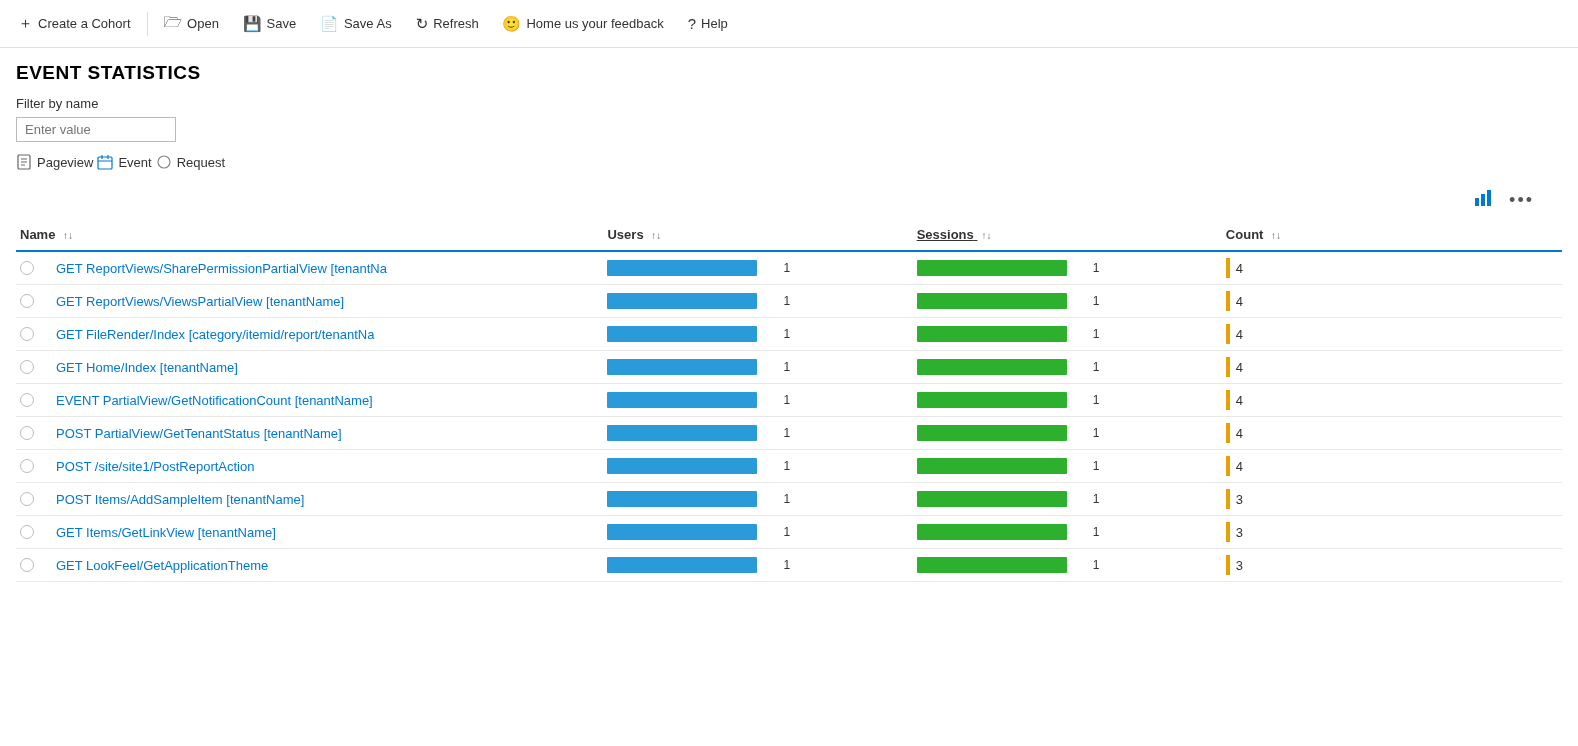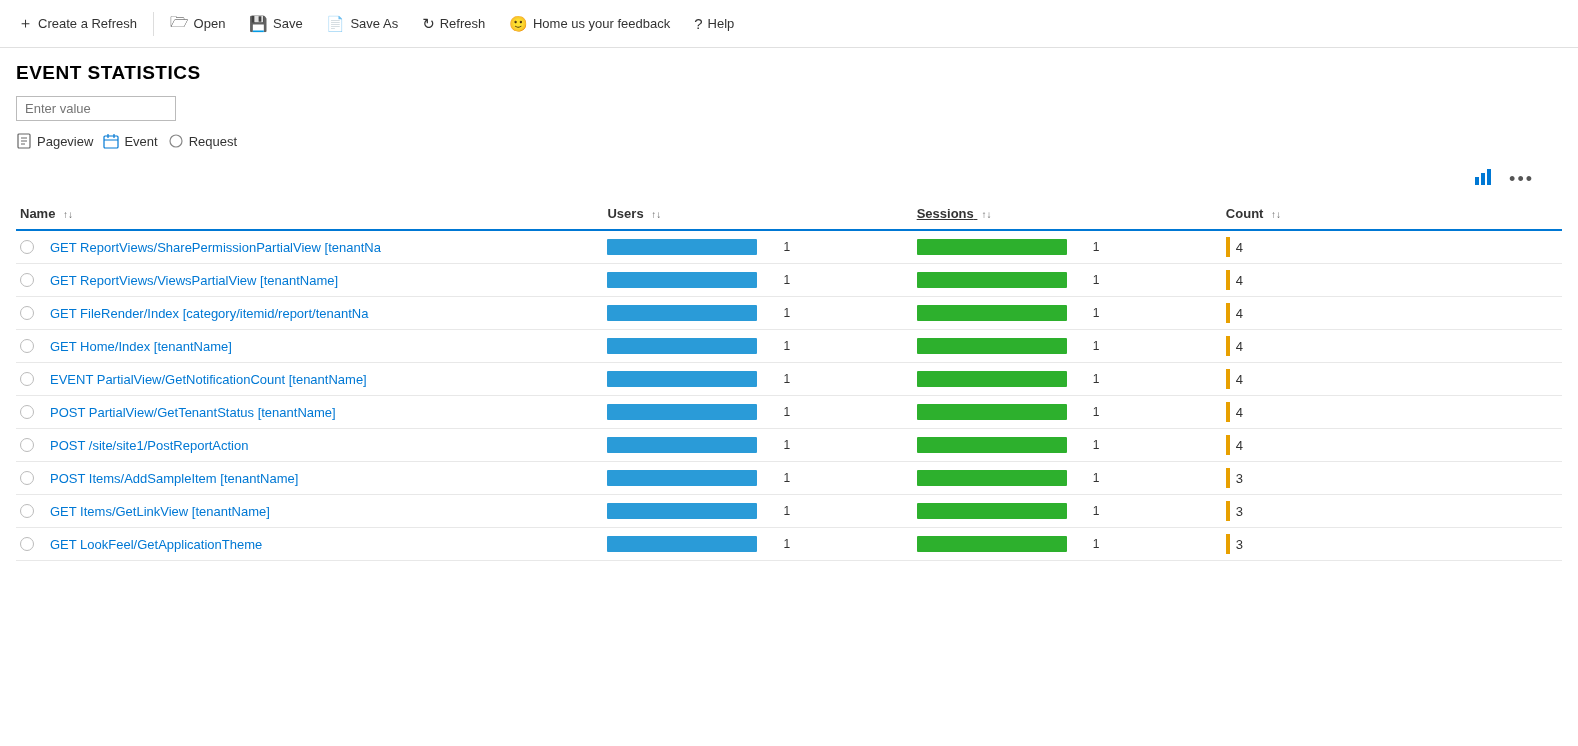--- a/index.html
+++ b/index.html
@@ -49,21 +49,21 @@
       font-size: 13px;
       width: 160px;
       color: #888;
       outline: none;
     }
 
     
     .type-filters {
       display: flex;
       align-items: flex-start;
-      gap: 10px;
+      gap: 4px;
       margin-top: 10px;
     }
     .type-filter-item {
       display: flex;
       align-items: center;
       gap: 5px;
       font-size: 13px;
       cursor: pointer;
     }
     .type-filter-item .type-icon {
@@ -127,21 +127,21 @@
     }
     .data-table td {
       padding: 6px 8px 6px 4px;
       vertical-align: middle;
     }
 
     
     .name-cell {
       display: flex;
       align-items: center;
-      gap: 16px;
+      gap: 22px;
     }
     .row-radio {
       width: 14px;
       height: 14px;
       border: 1px solid #bbb;
       border-radius: 50%;
       display: inline-block;
       flex-shrink: 0;
     }
     .name-link {
@@ -202,21 +202,21 @@
     .table-scroll-container::-webkit-scrollbar { width: 12px; }
     .table-scroll-container::-webkit-scrollbar-thumb { background: #b0b0b0; border-radius: 2px; }
     .table-scroll-container::-webkit-scrollbar-track { background: #f0f0f0; }
   </style>
 </head>
 <body>
 
 <div class="toolbar">
   <button class="toolbar-btn">
     <span class="icon">＋</span>
-    <span>Create a Refresh</span>
+    <span>Create a Cohort</span>
   </button>
   <div class="toolbar-sep"></div>
   <button class="toolbar-btn">
     <span class="icon">🗁</span>
     <span>Open</span>
   </button>
   <button class="toolbar-btn">
     <span class="icon">💾</span>
     <span>Save</span>
   </button>
@@ -235,20 +235,21 @@
   <button class="toolbar-btn">
     <span class="icon">?</span>
     <span>Help</span>
   </button>
 </div>
 
 <div class="main-content">
   <div class="page-title">EVENT STATISTICS</div>
 
   <div class="filter-section">
+    <div class="filter-label">Filter by name</div>
     <input class="filter-input" type="text" placeholder="Enter value" style="">
   </div>
 
   <div class="type-filters">
     <div class="type-filter-item">
       <span class="type-icon" style="color:#555;">
         <svg width="16" height="16" viewBox="0 0 16 16">
             <rect x="2" y="1" width="12" height="14" rx="1" fill="none" stroke="#666" stroke-width="1.2"></rect>
             <line x1="5" y1="5" x2="11" y2="5" stroke="#666" stroke-width="1"></line>
             <line x1="5" y1="8" x2="11" y2="8" stroke="#666" stroke-width="1"></line>

